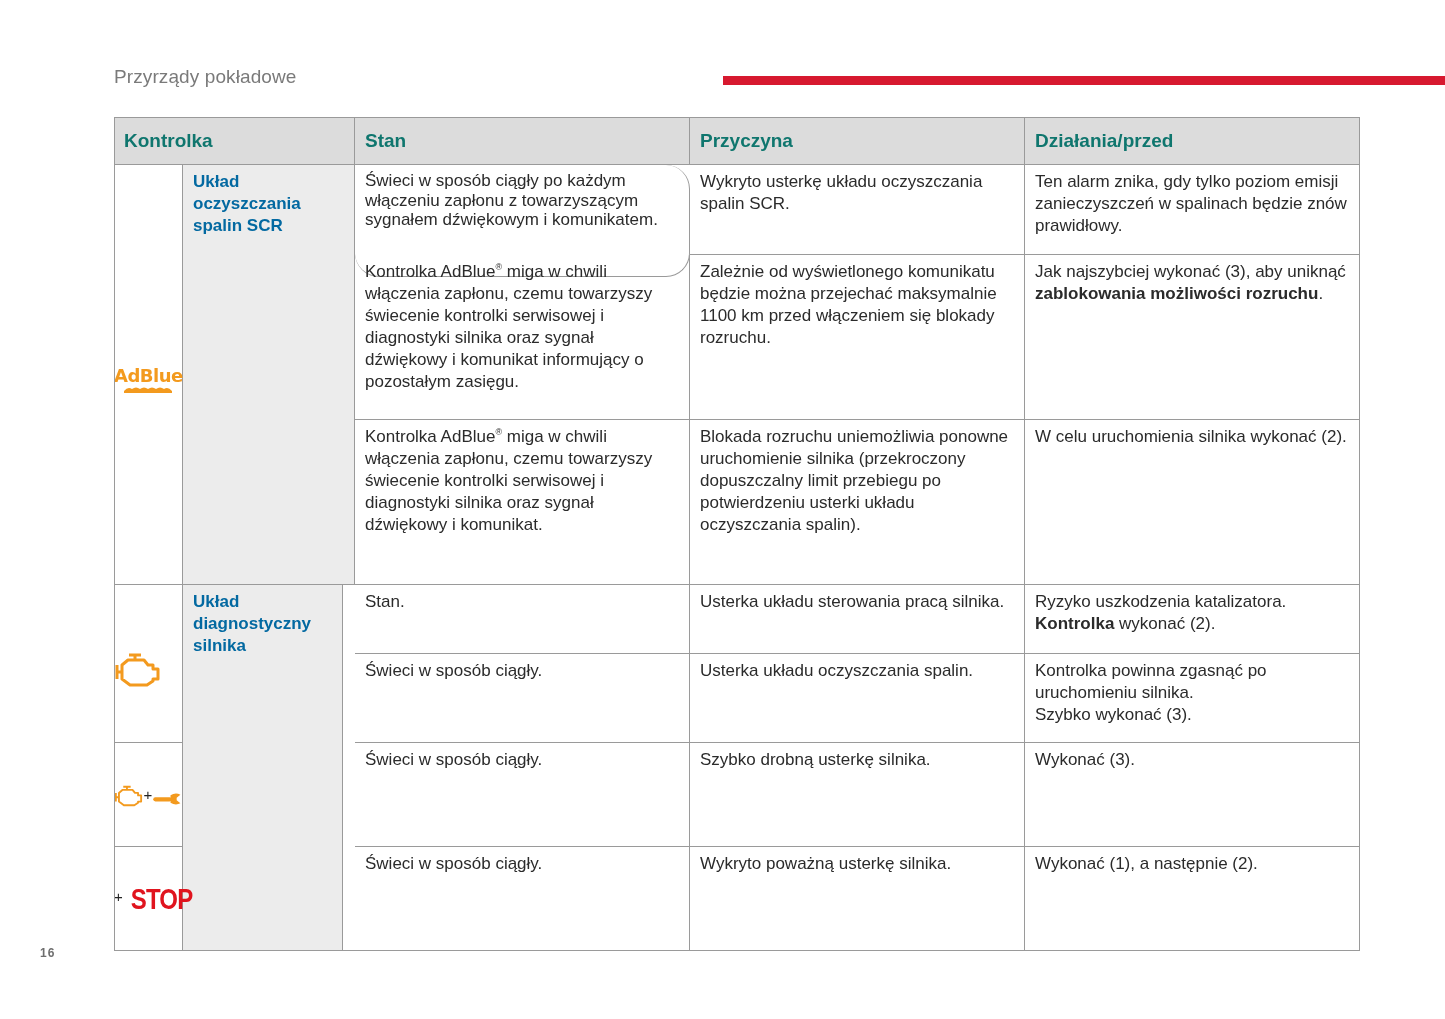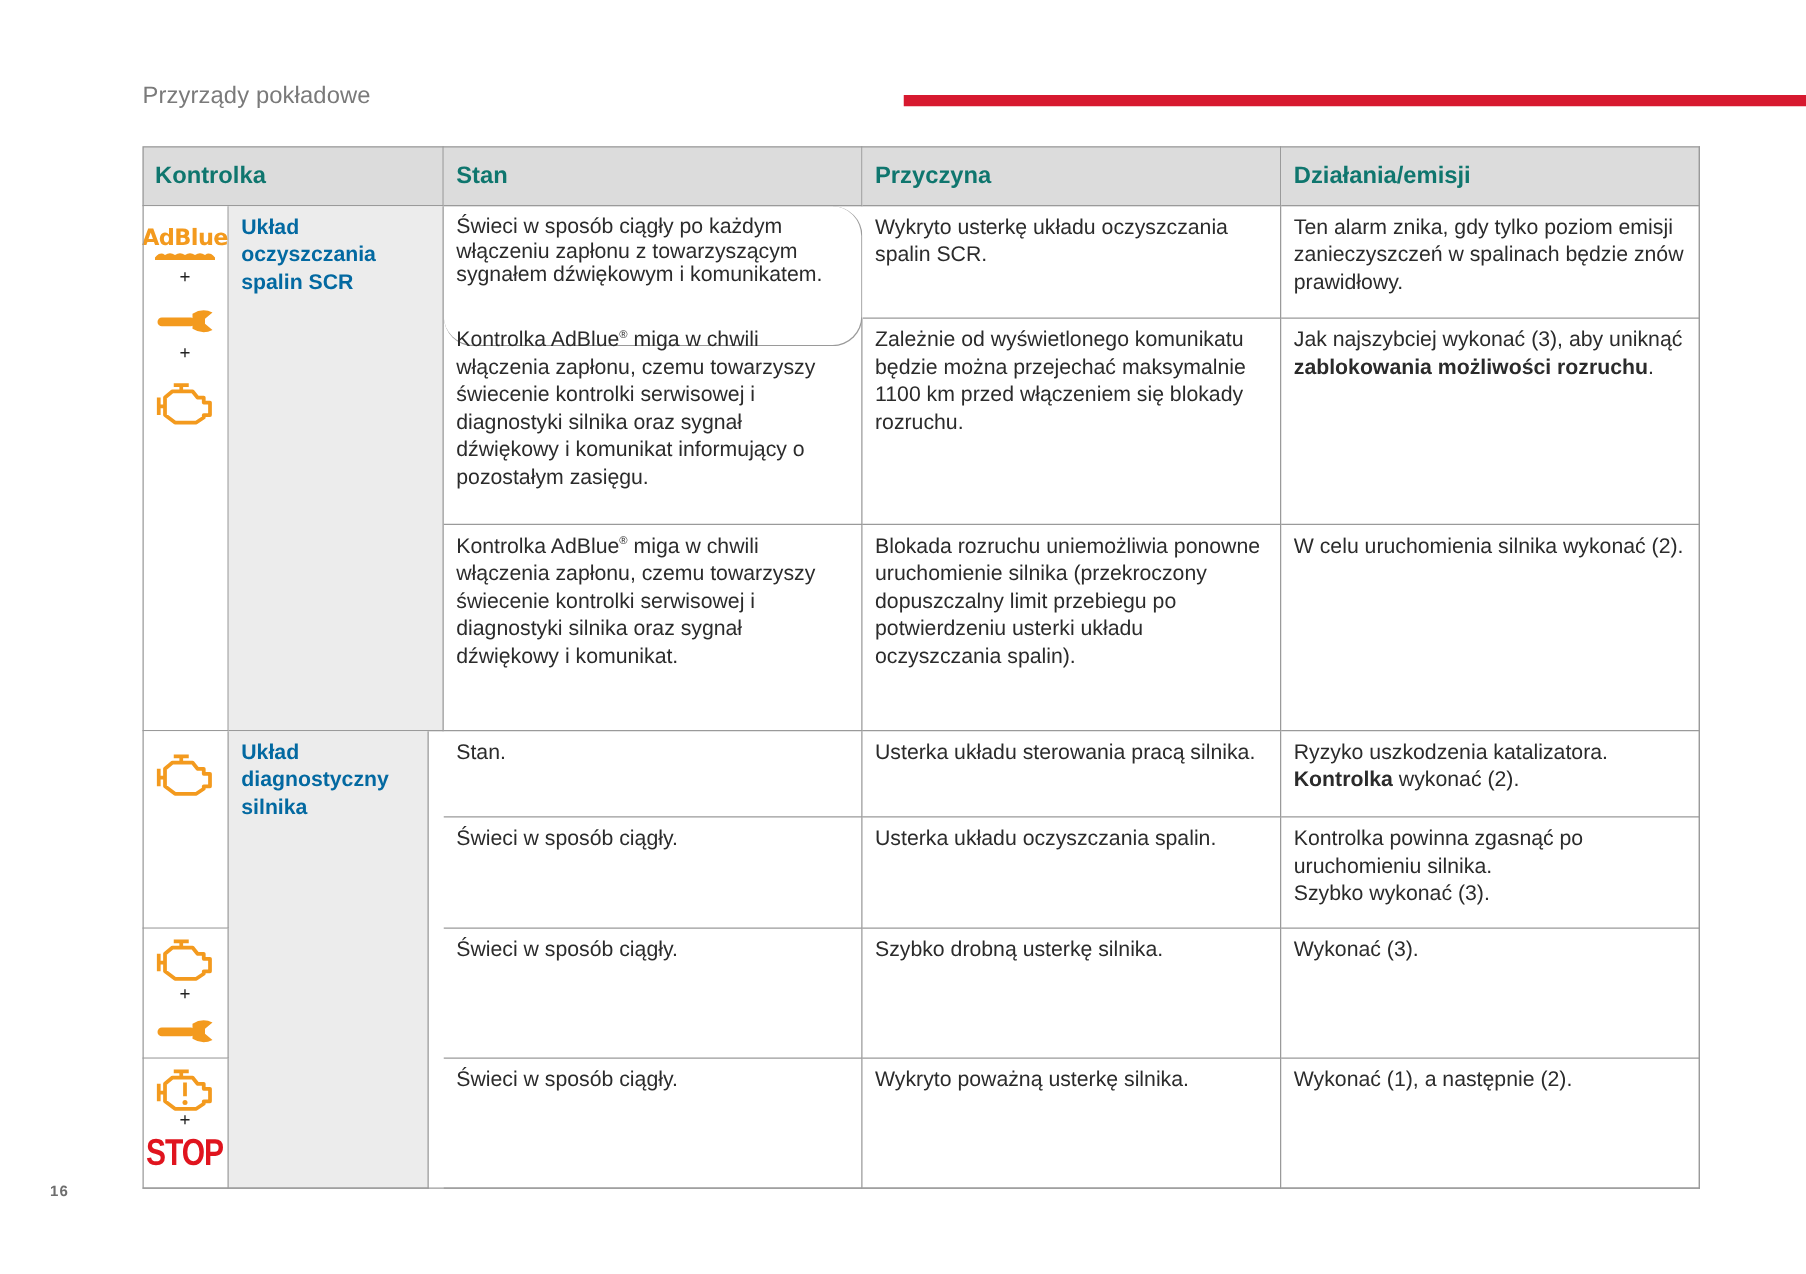--- a/index.html
+++ b/index.html
@@ -11,39 +11,39 @@
     position: absolute; left: 114px; top: 66px; font-size: 19px; color: #7a7a7a; letter-spacing: 0.1px;
   }
   .red-bar { position: absolute; left: 723px; top: 76px; width: 722px; height: 9px; background: #d7192f; }
   .page-num { position: absolute; left: 40px; top: 946px; font-size: 12px; font-weight: bold; color: #6e6e6e; letter-spacing: 1px; }
 
   .tbl { position: absolute; left: 114px; top: 117px; width: 1246px; height: 834px; }
   .cell { position: absolute; box-sizing: border-box; border-right: 1.5px solid #9a9a9a; border-bottom: 1.5px solid #9a9a9a; font-size: 17px; line-height: 22px; padding: 6px 10px; }
   .frame { position: absolute; left: 0; top: 0; width: 1246px; height: 834px; box-sizing: border-box; border: 1.5px solid #9a9a9a; pointer-events: none; }
   .hdr { background: #dcdcdc; font-weight: bold; font-size: 19px; padding: 13px 10px; color: #0f766e; }
   .lbl { background: #ececec; font-weight: bold; font-size: 17px; padding: 6px 10px; color: #0369a1; }
-  .ico { background: #fff; display: flex; flex-direction: column; align-items: center; padding: 6px 0; }
+  .ico { background: #fff; display: flex; flex-direction: row; align-items: center; padding: 6px 0; }
   .plus { font-size: 15px; line-height: 16px; color: #222; margin: 3px 0; }
   b { font-weight: bold; }
   sup { font-size: 9px; vertical-align: 7px; line-height: 0; }
   .adblue-word { font-size: 18px; font-weight: bold; color: #f39a1e; line-height: 18px; letter-spacing: -0.5px; font-family: "DejaVu Sans", sans-serif; }
   .stop-word { font-size: 30px; font-weight: bold; color: #e0141e; line-height: 30px; letter-spacing: -1px; transform: scaleX(0.8); font-family: "Liberation Sans", sans-serif; }
 </style>
 </head>
 <body>
 
 <div class="section-title">Przyrządy pokładowe</div>
 <div class="red-bar"></div>
 
 <div class="tbl">
 
   <div class="cell hdr" style="left:0;top:0;width:241px;height:48px;">Kontrolka</div>
   <div class="cell hdr" style="left:241px;top:0;width:335px;height:48px;">Stan</div>
   <div class="cell hdr" style="left:576px;top:0;width:335px;height:48px;">Przyczyna</div>
-  <div class="cell hdr" style="left:911px;top:0;width:335px;height:48px;">Działania/emisji</div>
+  <div class="cell hdr" style="left:911px;top:0;width:335px;height:48px;">Działania/przed</div>
 
   <div class="cell ico" style="left:0;top:48px;width:69px;height:420px;">
     <div style="display:flex;flex-direction:column;align-items:center;margin-top:11px;">
       <span class="adblue-word">AdBlue</span>
       <svg width="52" height="8" viewBox="0 0 52 8">
           <path d="M2 6 Q6 1 10 4 Q14 1 18 4 Q22 1 26 4 Q30 1 34 4 Q38 1 42 4 Q46 1 50 6 L50 8 L2 8Z" fill="#f39a1e"></path>
         </svg>
     </div>
     <span class="plus" style="margin-top:6px;">+</span>
     <svg width="48" height="20" viewBox="0 0 48 20" style="margin-top:14px;">

